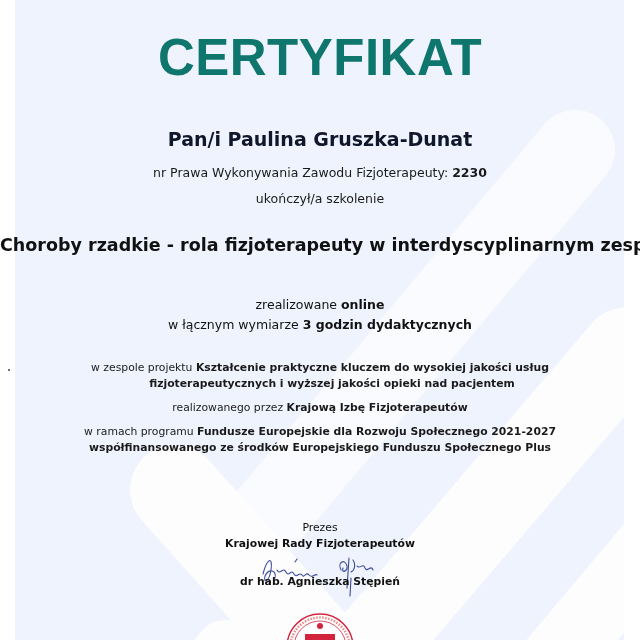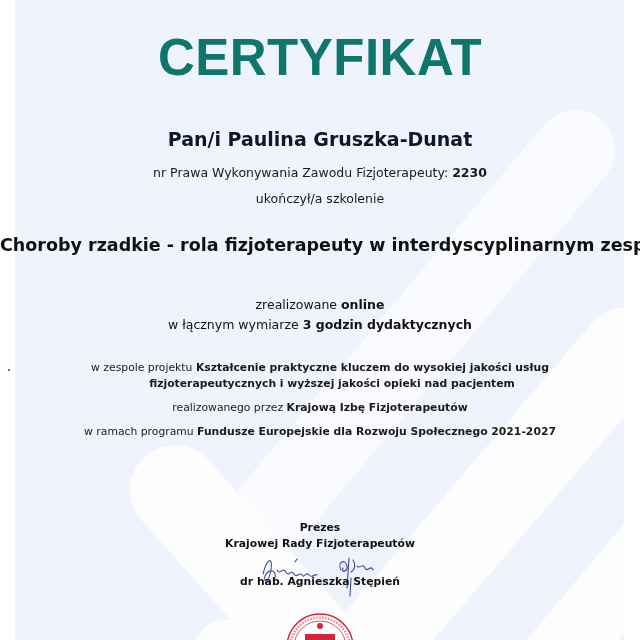--- a/index.html
+++ b/index.html
@@ -96,21 +96,21 @@
     }
     .small {
       font-size: 10.8px;
       color: #1a1a1a;
     }
     .proj1 { top: 361px; }
     .proj2 { top: 377px; padding-left: 12px; }
     .org { top: 401px; }
     .prog1 { top: 425px; }
     .prog2 { top: 441px; }
-    .sig-title1 { top: 521px; font-size: 10.8px; font-weight: bold; }
+    .sig-title1 { top: 521px; font-size: 10.8px; font-weight: normal; }
     .sig-title2 { top: 537px; font-size: 10.8px; font-weight: bold; }
     .sig-name { top: 575px; font-size: 10.8px; font-weight: bold; }
     b, .bold { font-weight: bold; }
     .signature {
       position: absolute;
       left: 255px;
       top: 548px;
       width: 130px;
       height: 52px;
     }
@@ -173,20 +173,21 @@
 
   <div class="line small org">
     <span>realizowanego przez</span>
     <span class="bold">Krajową Izbę Fizjoterapeutów</span>
   </div>
 
   <div class="line small prog1">
     <span>w ramach programu</span>
     <span class="bold">Fundusze Europejskie dla Rozwoju Społecznego 2021-2027</span>
   </div>
+  <div class="line small prog2 bold">współfinansowanego ze środków Europejskiego Funduszu Społecznego Plus</div>
 
   <div class="line sig-title1">Prezes</div>
   <div class="line sig-title2">Krajowej Rady Fizjoterapeutów</div>
 
   <svg class="signature" viewBox="0 0 130 52" xmlns="http://www.w3.org/2000/svg">
     <g stroke="#3a4a9a" stroke-width="1.1" fill="none" stroke-linecap="round">
       <path d="M8 26 C12 10, 18 8, 16 22 C14 34, 8 36, 10 28 C14 20, 22 22, 20 30"></path>
       <path d="M22 22 c3 6, 6 -4, 9 2 c3 6, 5 -4, 8 2 c3 5, 5 -3, 8 1 c2 4, 4 -4, 7 0 c3 4, 6 -2, 8 0"></path>
       <path d="M40 14 l2 -3"></path>
       <path d="M86 22 c-4 -8, 4 -12, 6 -4 c1 5, -6 8, -4 2"></path>

